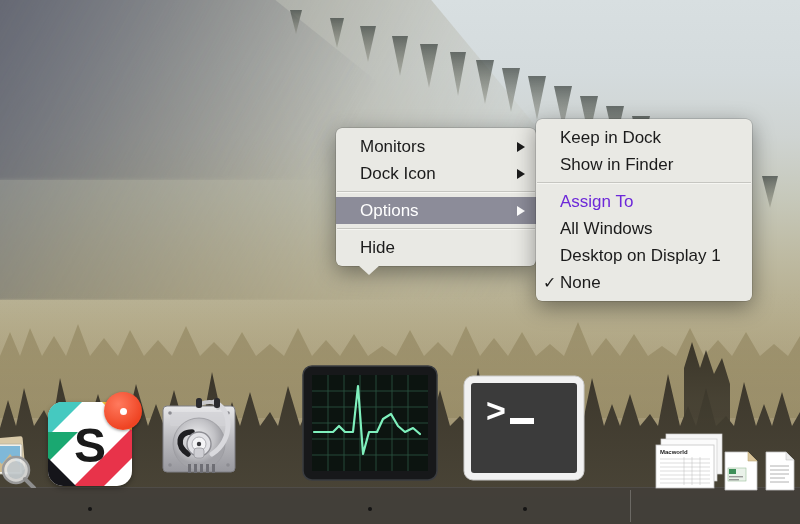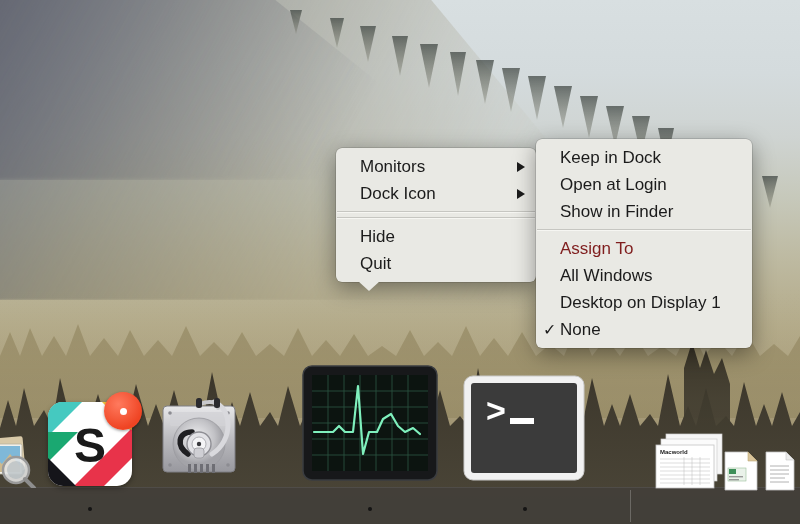--- a/index.html
+++ b/index.html
@@ -171,21 +171,20 @@
   
   .menu {
     position: absolute;
     background: #e9e9e4;
     border-radius: 6px;
     box-shadow: 0 6px 22px rgba(0,0,0,0.40), 0 0 0 0.5px rgba(0,0,0,0.22);
     padding: 5px 0;
     font-size: 17px;
     color: #1b1b1b;
     user-select: none;
-    margin-top: 20px;
   }
   #menu-main {
     left: 336px;
     top: 128px;
     width: 200px;
   }
   #menu-sub {
     left: 536px;
     top: 119px;
     width: 216px;
@@ -197,21 +196,21 @@
     line-height: 27px;
     padding: 0 12px 0 24px;
     white-space: nowrap;
     cursor: default;
   }
   .menu-item.highlighted {
     background: #8c8c99;
     color: #ffffff;
   }
   .menu-item.disabled {
-    color: #7f1d1d;
+    color: #6d28d9;
   }
   .submenu-arrow {
     position: absolute;
     right: 11px;
     top: 50%;
     margin-top: -5px;
     width: 0; height: 0;
     border-left: 8px solid #1b1b1b;
     border-top: 5.5px solid transparent;
     border-bottom: 5.5px solid transparent;
@@ -482,36 +481,34 @@
   <div class="menu" id="menu-main">
     <div class="menu-item">
       <span>Monitors</span>
       <span class="submenu-arrow"></span>
     </div>
     <div class="menu-item">
       <span>Dock Icon</span>
       <span class="submenu-arrow"></span>
     </div>
     <div class="menu-sep"></div>
+    <div class="menu-item highlighted">
+      <span>Options</span>
+      <span class="submenu-arrow"></span>
+    </div>
     <div class="menu-sep"></div>
     <div class="menu-item">
       <span>Hide</span>
-    </div>
-    <div class="menu-item">
-      <span>Quit</span>
     </div>
     <div class="menu-notch"></div>
   </div>
 
   <div class="menu" id="menu-sub">
     <div class="menu-item">
       <span>Keep in Dock</span>
-    </div>
-    <div class="menu-item">
-      <span>Open at Login</span>
     </div>
     <div class="menu-item">
       <span>Show in Finder</span>
     </div>
     <div class="menu-sep"></div>
     <div class="menu-item disabled">
       <span>Assign To</span>
     </div>
     <div class="menu-item">
       <span>All Windows</span>

